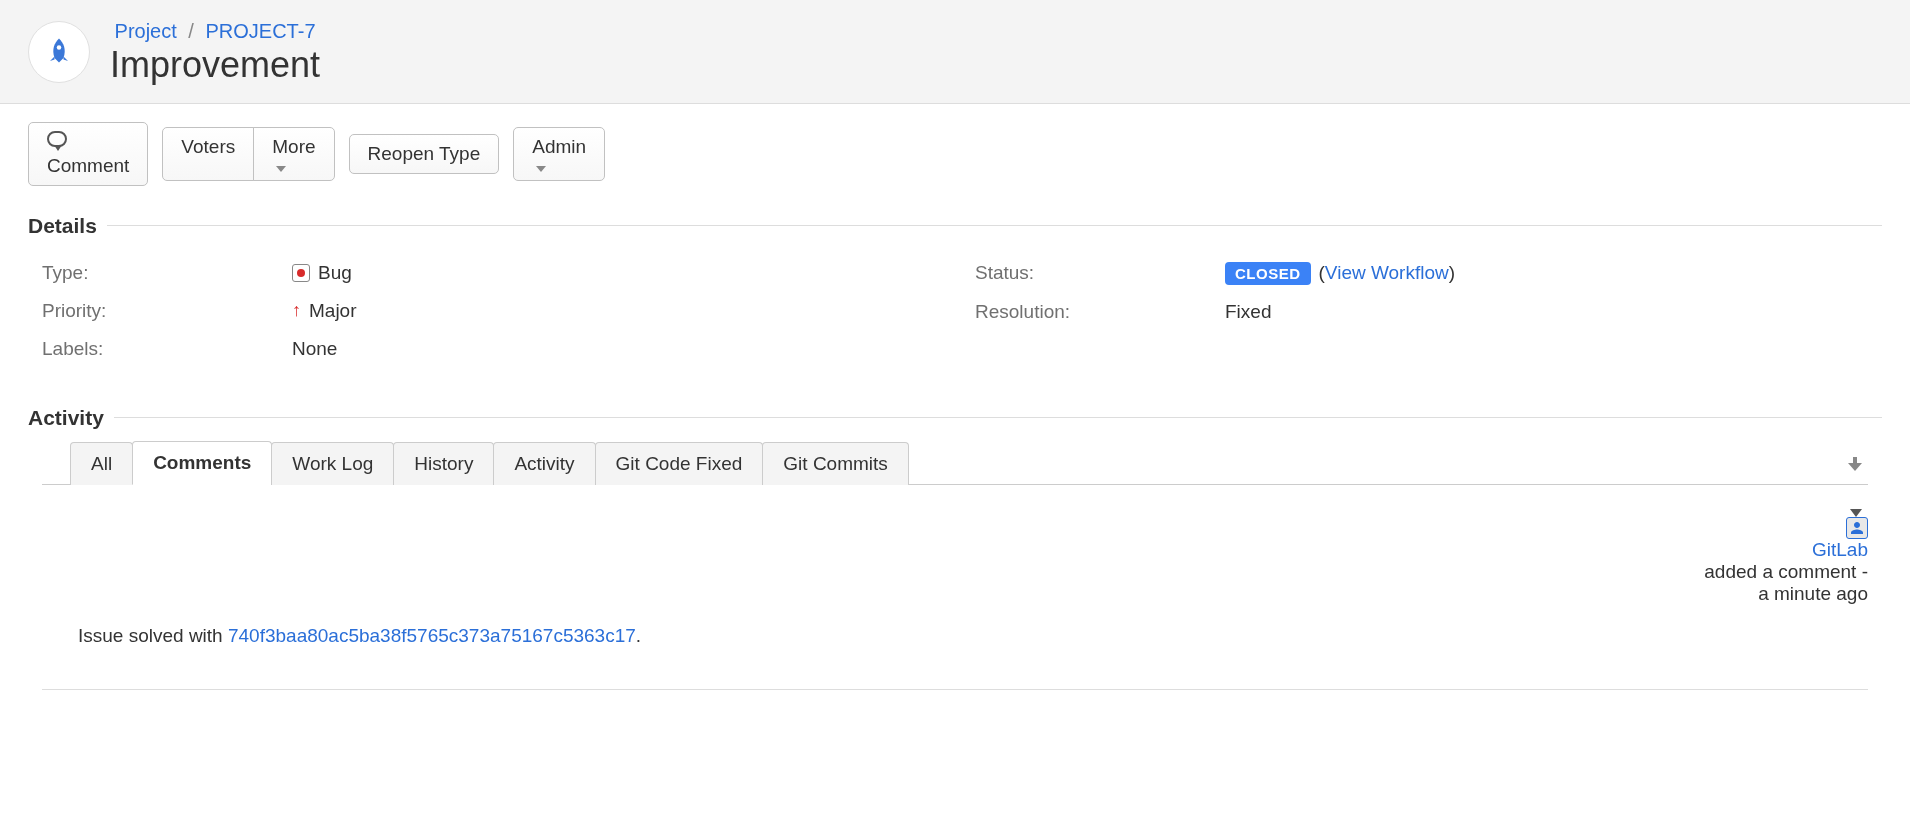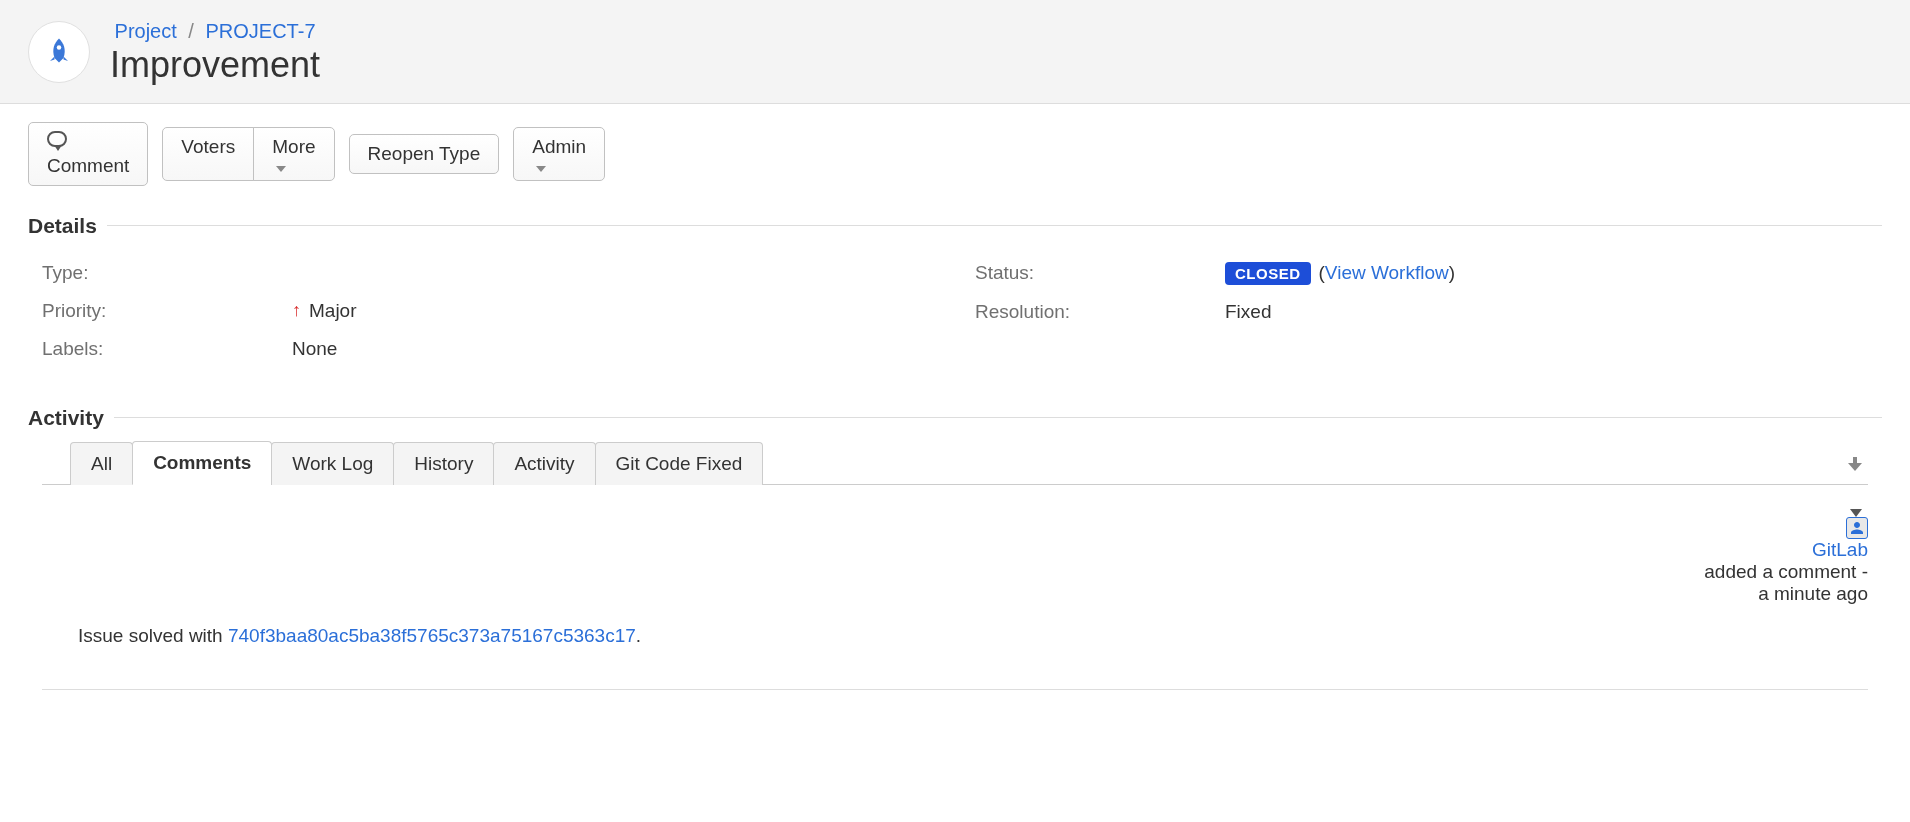--- a/index.html
+++ b/index.html
@@ -119,21 +119,21 @@
     align-items: center; justify-content: center;
   }
   .bug-icon::after {
     content: '';
     width: 8px; height: 8px;
     border-radius: 50%;
     background: #d82b2b;
   }
   .priority-arrow { color: #d82b2b; font-size: 18px; font-weight: bold; }
   .status-badge {
-    background: #1d4ed8;
+    background: #3b82f6;
     color: #fff;
     font-weight: 700;
     font-size: 15px;
     padding: 3px 10px;
     border-radius: 4px;
     letter-spacing: 0.5px;
   }
   .link { color: #2b6fd8; text-decoration: none; cursor: pointer; }
   .paren { color: #333; }
 
@@ -265,20 +265,24 @@
 
 <div class="section-wrap">
   <div class="section-header">
     <h3>Details</h3>
     <div class="line"></div>
   </div>
   <div class="details-grid">
     <div>
       <div class="detail-row">
         <div class="detail-label">Type:</div>
+        <div class="detail-value">
+          <span class="bug-icon"></span>
+          <span>Bug</span>
+        </div>
       </div>
       <div class="detail-row">
         <div class="detail-label">Priority:</div>
         <div class="detail-value">
           <span class="priority-arrow">↑</span>
           <span>Major</span>
         </div>
       </div>
       <div class="detail-row">
         <div class="detail-label">Labels:</div>
@@ -309,20 +313,21 @@
     <div class="line"></div>
   </div>
 
   <div class="tabs-row">
     <div class="tab">All</div>
     <div class="tab active">Comments</div>
     <div class="tab">Work Log</div>
     <div class="tab">History</div>
     <div class="tab">Activity</div>
     <div class="tab">Git Code Fixed</div>
+    <div class="tab">Git Commits</div>
     <div class="spacer"></div>
     <div class="tabs-right-icon">
       <span class="down-arrow-thick"></span>
     </div>
   </div>
 
   <div class="comment-block">
     <div class="comment-head">
       <span class="collapse-chevron"></span>
       <span class="user-avatar">

